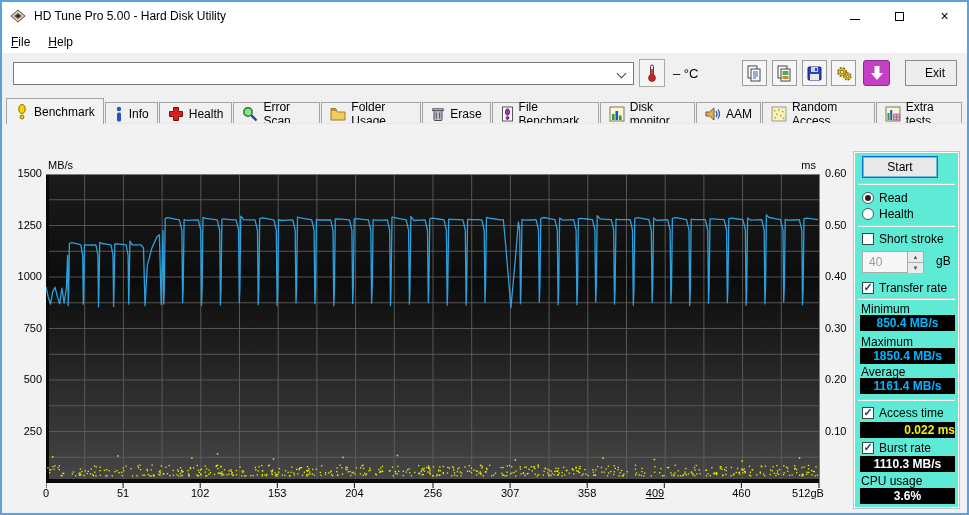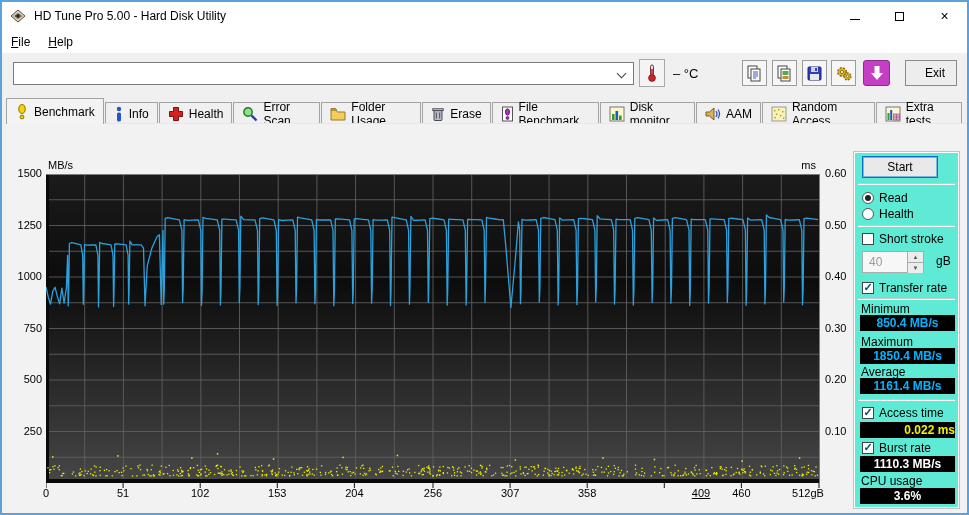--- a/index.html
+++ b/index.html
@@ -970,21 +970,21 @@
       <div class="tickR" style="top: 371px;">0.20</div>
       <div class="tickR" style="top: 422.5px;">0.10</div>
       <div class="tickX" style="left: 24px;">0</div>
       <div class="tickX" style="left: 101.098px;">51</div>
       <div class="tickX" style="left: 178.195px;">102</div>
       <div class="tickX" style="left: 255.293px;">153</div>
       <div class="tickX" style="left: 332.391px;">204</div>
       <div class="tickX" style="left: 411px;">256</div>
       <div class="tickX" style="left: 488.098px;">307</div>
       <div class="tickX" style="left: 565.195px;">358</div>
-      <div class="tickX" style="left: 679px; text-decoration: underline;">409</div>
+      <div class="tickX" style="left: 633px; text-decoration: underline;">409</div>
       <div class="tickX" style="left: 719.391px;">460</div>
       <div class="tickX" style="left: 782px; width: 48px;">512gB</div>
     </div>
 
   <div class="panel">
     <div class="start-btn">Start</div>
     <div class="sep" style="top:31px;"></div>
 
     <div class="radio-row" style="top:39px;">
       <span class="radio on"></span>

